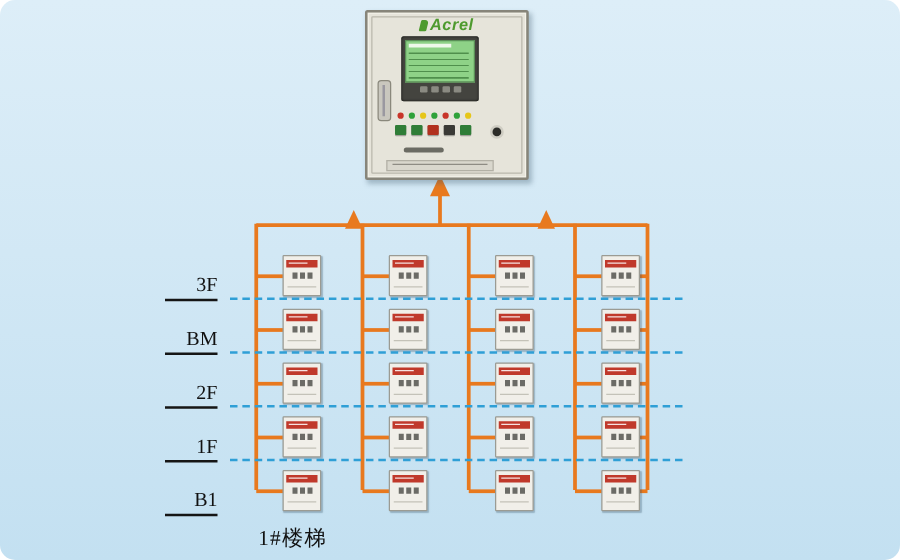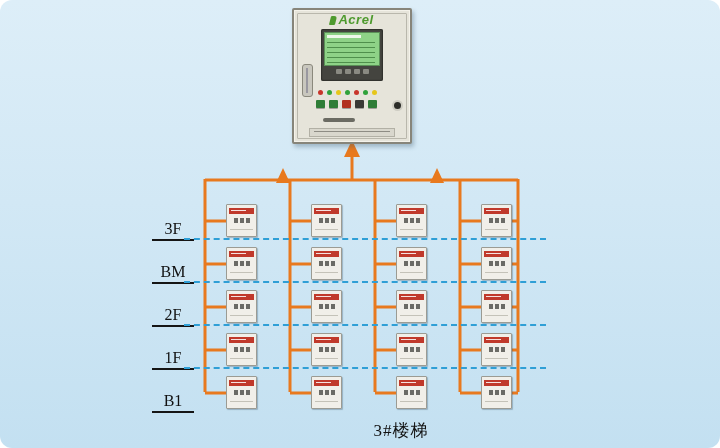--- a/index.html
+++ b/index.html
@@ -9,21 +9,21 @@
     background:linear-gradient(180deg,var(--background-top,#ddeef8) 0%,#d2e8f5 45%,var(--background-bottom,#c3e0f1) 100%);
     font-family:"Liberation Serif", serif;
   }
   
   .wiring{position:absolute;left:0;top:0;}
   .busline{stroke:var(--bus,#e8791e);stroke-width:3;fill:none;}
   .busarrow{fill:var(--bus,#e8791e);}
   
   .cabinet{position:absolute;left:292px;top:8px;width:116px;height:132px;
     background:#e6e4da;border:2px solid #87857a;border-radius:2px;
-    box-shadow:2px 3px 4px rgba(60,90,110,.35), inset 0 0 0 1px #f4f2ea;}
+    box-shadow:2px 3px 4px rgba(60,90,110,.35), inset 0 0 0 1px #f4f2ea;padding-left:11px;}
   .cab-inner{position:absolute;inset:3px;border:1px solid #b9b7ac;border-radius:1px;}
   .brand{position:absolute;left:0;right:0;top:2px;text-align:center;
     font-family:"Liberation Sans",sans-serif;font-size:13px;font-weight:bold;font-style:italic;
     color:var(--brand-green,#4e9a2e);letter-spacing:.5px;}
   .brand-mark{display:inline-block;width:6px;height:9px;background:var(--brand-green,#4e9a2e);
     transform:skewX(-14deg);border-radius:1px 3px 1px 1px;margin-right:2px;vertical-align:-1px;}
   .screen{position:absolute;left:27px;top:19px;width:62px;height:52px;background:#44443f;
     border-radius:2px;padding:3px;box-sizing:border-box;box-shadow:inset 0 0 2px #000;}
   .scr-green{height:32px;background:#8ed287;border:1px solid #5a8f57;position:relative;overflow:hidden;}
   .scr-green:before{content:"";position:absolute;left:2px;top:2px;right:18px;height:3px;background:#eef8ea;}
@@ -53,21 +53,21 @@
   .nameplate:after{content:"";display:block;margin:2px 4px 0;height:1px;background:#8e8c84;}
   
   .device{position:absolute;width:31px;height:33px;background:#f1efe9;border:1px solid #9b9b93;
     border-radius:1px;box-shadow:1px 1px 1px rgba(60,90,110,.35);box-sizing:border-box;}
   .dev-red{margin:3px 2px 0;height:6px;background:var(--device-accent,#c0392b);position:relative;}
   .dev-red:after{content:"";position:absolute;left:2px;top:2px;width:15px;height:1px;background:rgba(255,255,255,.85);}
   .dev-dots{display:flex;gap:2px;justify-content:center;margin-top:4px;}
   .dev-dots i{width:4px;height:5px;background:#6b6b66;display:block;}
   .dev-seam{position:absolute;left:3px;right:3px;bottom:6px;height:1px;background:#c4c2b8;}
   
-  .floor-label{position:absolute;left:152px;width:42px;height:21px;line-height:21px;text-align:center;
+  .floor-label{position:absolute;left:132px;width:42px;height:21px;line-height:21px;text-align:right;
     border-bottom:2px solid #151515;font-size:16px;color:#111;}
   .floor-line{position:absolute;left:184px;width:362px;height:0;
     border-top:2px dashed var(--floor-dash,#2f9fd6);}
   
   .stair-label{position:absolute;top:419px;width:84px;text-align:center;font-size:17px;color:#111;letter-spacing:1px;}
 </style>
 </head>
 <body>
 
 <div class="canvas">
@@ -339,15 +339,15 @@
   <div class="floor-label" style="top:261px"><span>BM</span></div>
   <div class="floor-label" style="top:304px"><span>2F</span></div>
   <div class="floor-label" style="top:347px"><span>1F</span></div>
   <div class="floor-label" style="top:390px"><span>B1</span></div>
 
   <div class="floor-line" style="top:238px"></div>
   <div class="floor-line" style="top:281px"></div>
   <div class="floor-line" style="top:324px"></div>
   <div class="floor-line" style="top:367px"></div>
 
-  <div class="stair-label" style="left:359px"><span>3#楼梯</span></div>
+  <div class="stair-label" style="left:192px"><span>1#楼梯</span></div>
 
 </div>
 
 </body></html>

